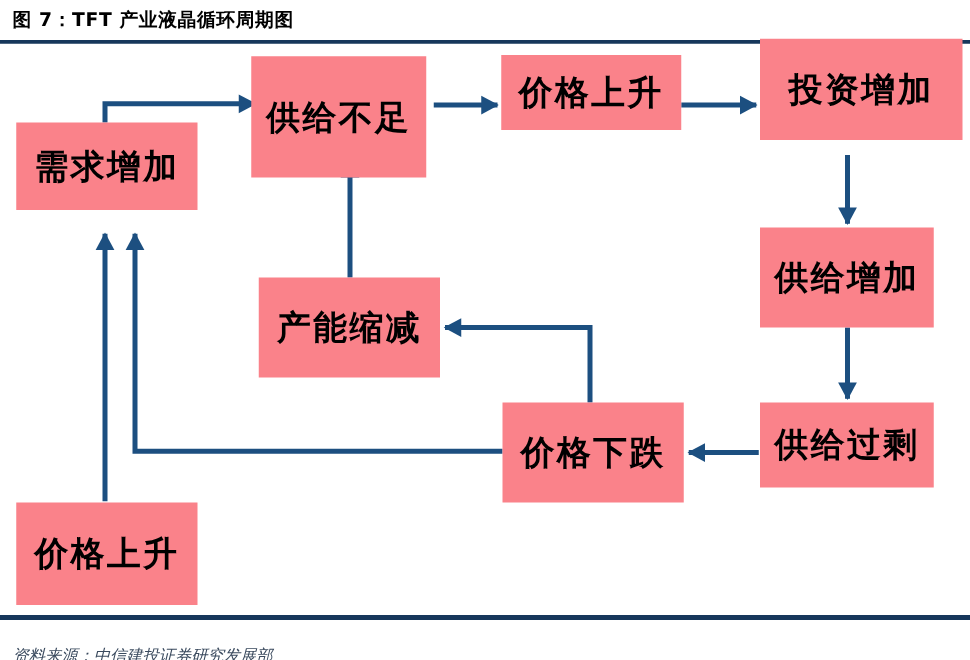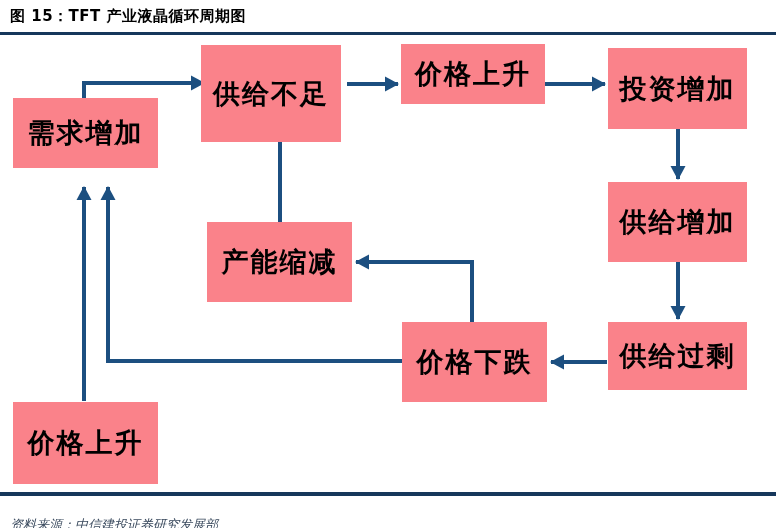--- a/index.html
+++ b/index.html
@@ -62,33 +62,33 @@
     justify-content: center;
     font-size: 27px;
     font-weight: bold;
     color: #000000;
     letter-spacing: 2px;
     white-space: nowrap;
   }
   .node-demand        { left: 13px;  top: 98px;  width: 145px; height: 70px; }
   .node-shortage      { left: 201px; top: 45px;  width: 140px; height: 97px; text-align: center; }
   .node-price-rise    { left: 401px; top: 44px;  width: 144px; height: 60px; }
-  .node-invest        { left: 608px; top: 48px;  width: 139px; height: 81px; }
+  .node-invest        { left: 608px; top: 31px;  width: 162px; height: 81px; }
   .node-supply-up     { left: 608px; top: 182px; width: 139px; height: 80px; }
   .node-surplus       { left: 608px; top: 322px; width: 139px; height: 68px; }
   .node-price-fall    { left: 402px; top: 322px; width: 145px; height: 80px; text-align: right; }
   .node-capacity      { left: 207px; top: 222px; width: 145px; height: 80px; }
   .node-rnd           { left: 13px;  top: 402px; width: 145px; height: 82px; }
 </style>
 </head>
 <body>
 
 <div class="canvas">
 
-  <div class="fig-title">图 15：TFT 产业液晶循环周期图</div>
+  <div class="fig-title">图 7：TFT 产业液晶循环周期图</div>
   <div class="rule rule-top"></div>
 
   <svg class="arrow-layer" width="776" height="528" viewBox="0 0 776 528" xmlns="http://www.w3.org/2000/svg">
     <defs>
       <marker id="ah" markerWidth="16" markerHeight="16" refX="14" refY="8" orient="auto" markerUnits="userSpaceOnUse">
         <path d="M1,0.5 L15,8 L1,15.5 Z" fill="#1C4F80"></path>
       </marker>
     </defs>
     <polyline class="edge" points="84,98 84,83 204,83" marker-end="url(#ah)"></polyline>
     <polyline class="edge" points="347,84 398,84" marker-end="url(#ah)"></polyline>

